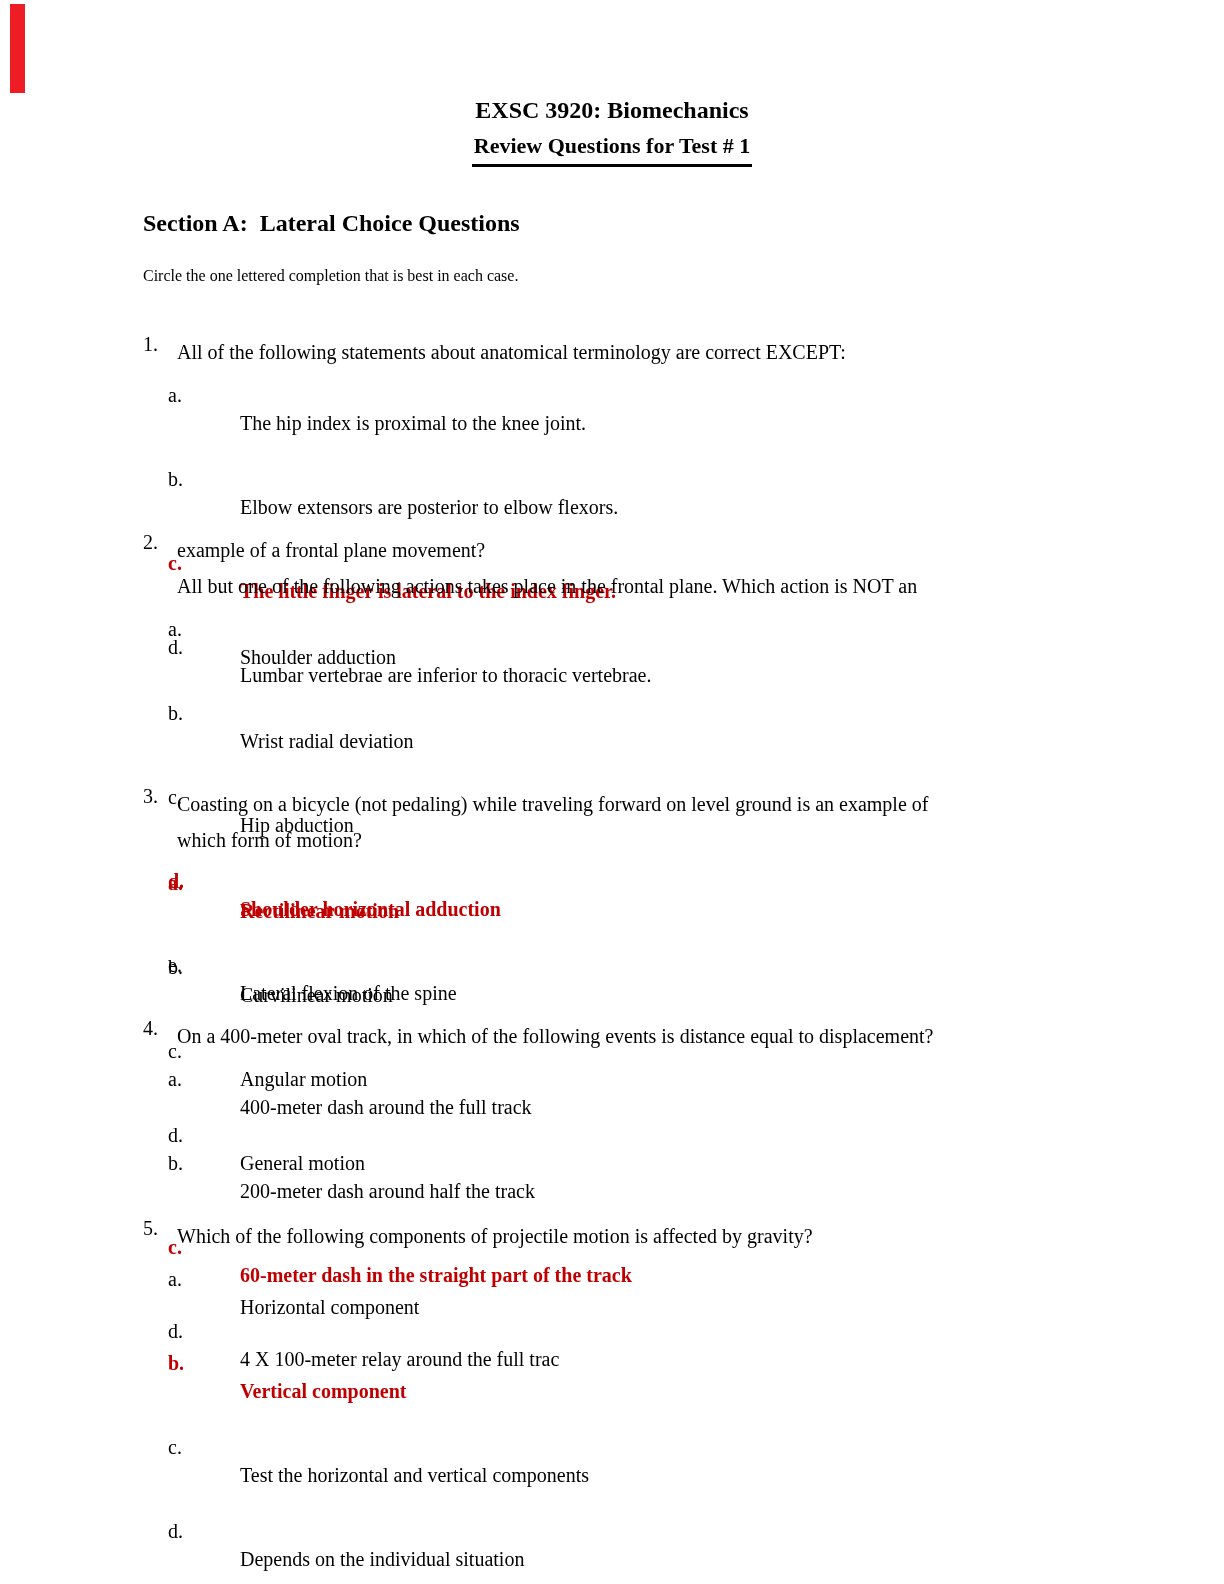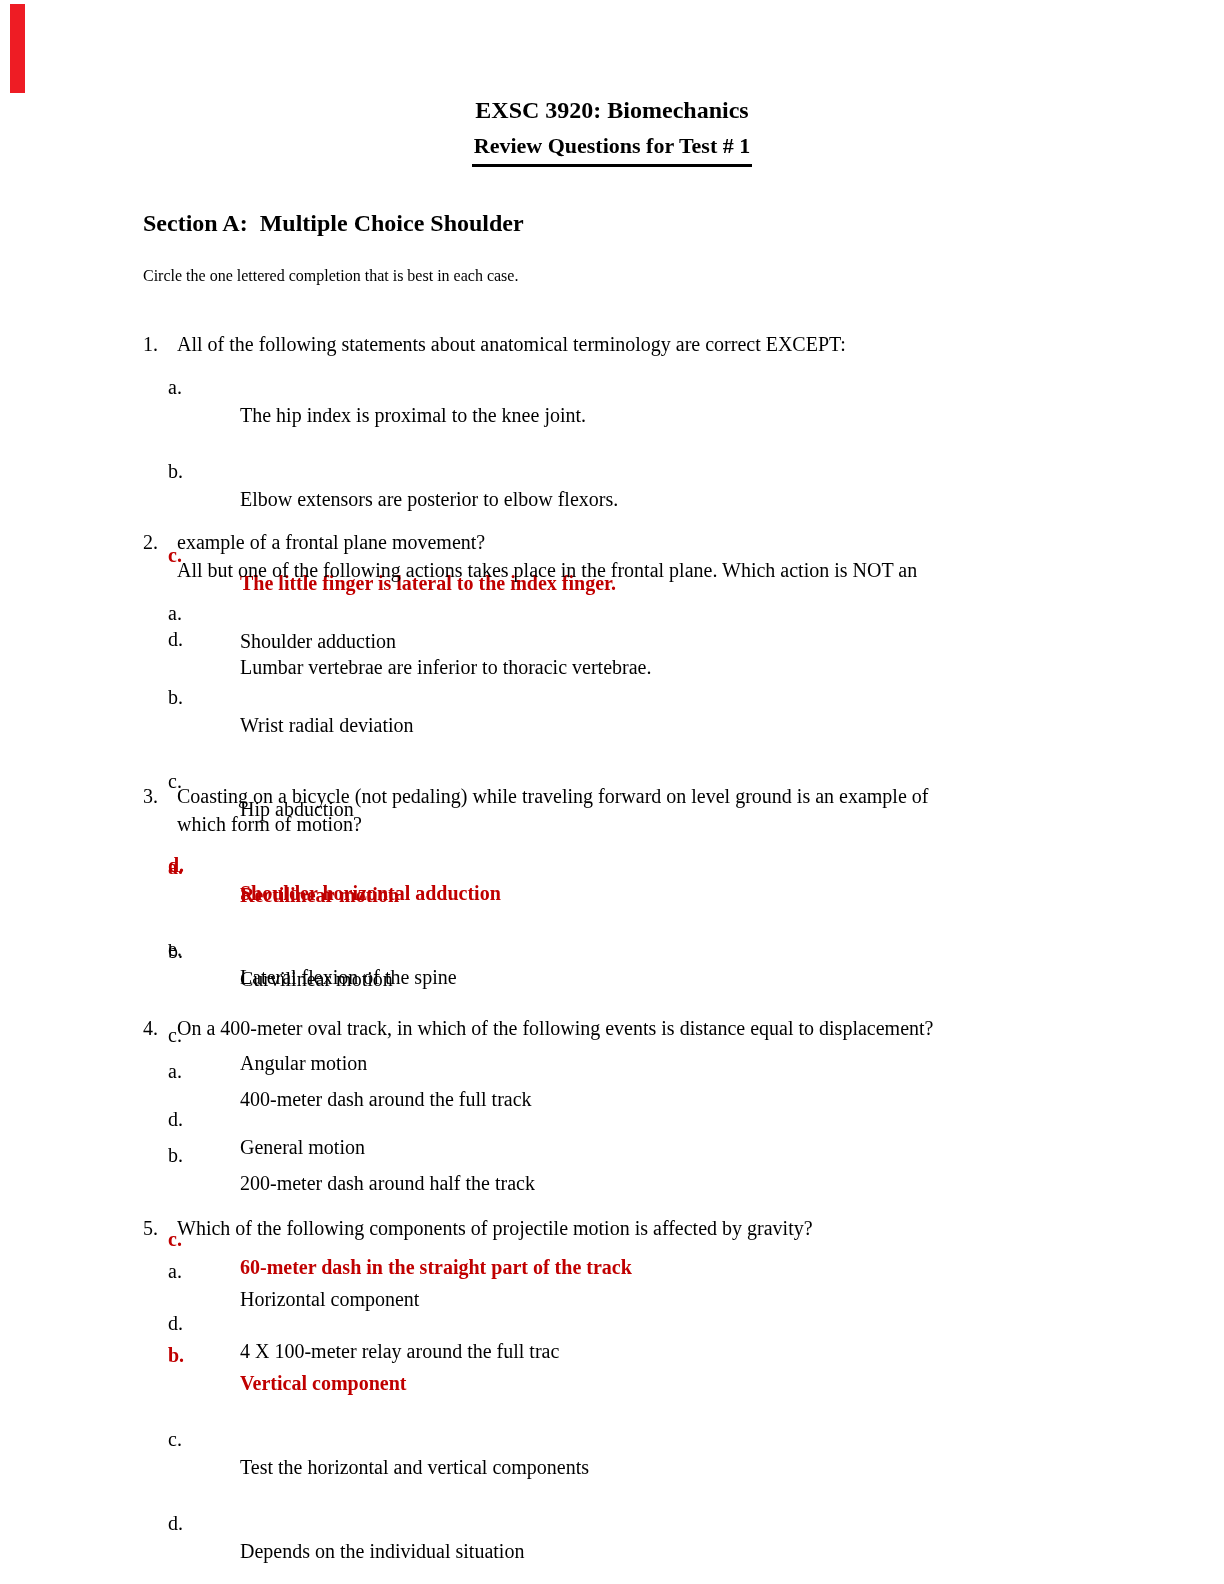--- a/index.html
+++ b/index.html
@@ -61,20 +61,21 @@
     font-size: 20px; line-height: 28px;
   }
   .q-num {
     position: absolute;
     left: 0; top: 0;
     line-height: 28px;
   }
   .q-line {
     padding-left: 34px;
     white-space: pre-wrap;
+    margin-top: 8px;
   }
   .options { margin-top: 15px; }
   .option {
     position: relative;
     padding-left: 57px;
     line-height: 28px;
     white-space: pre-wrap;
   }
   .opt-letter {
     position: absolute;
@@ -91,21 +92,21 @@
 
 <div class="page">
 
   <div class="corner-mark"></div>
 
   <div class="title-block">
     <div class="title">EXSC 3920: Biomechanics</div>
     <div class="subtitle-line"><span class="underlined">Review Questions for Test # 1</span></div>
   </div>
 
-  <div class="section-heading">Section A:  Multiple Choice Shoulder</div>
+  <div class="section-heading">Section A:  Lateral Choice Questions</div>
   <div class="instructions">Circle the one lettered completion that is best in each case.</div>
 
   <div class="question" style="top:330px">
     <span class="q-num">1.</span>
     <div class="q-line">All of the following statements about anatomical terminology are correct EXCEPT:</div>
     <div class="options">
       <div class="option">
         <span class="opt-letter">a.</span><span class="opt-text">The hip index is proximal to the knee joint.</span>
       </div>
       <div class="option">

